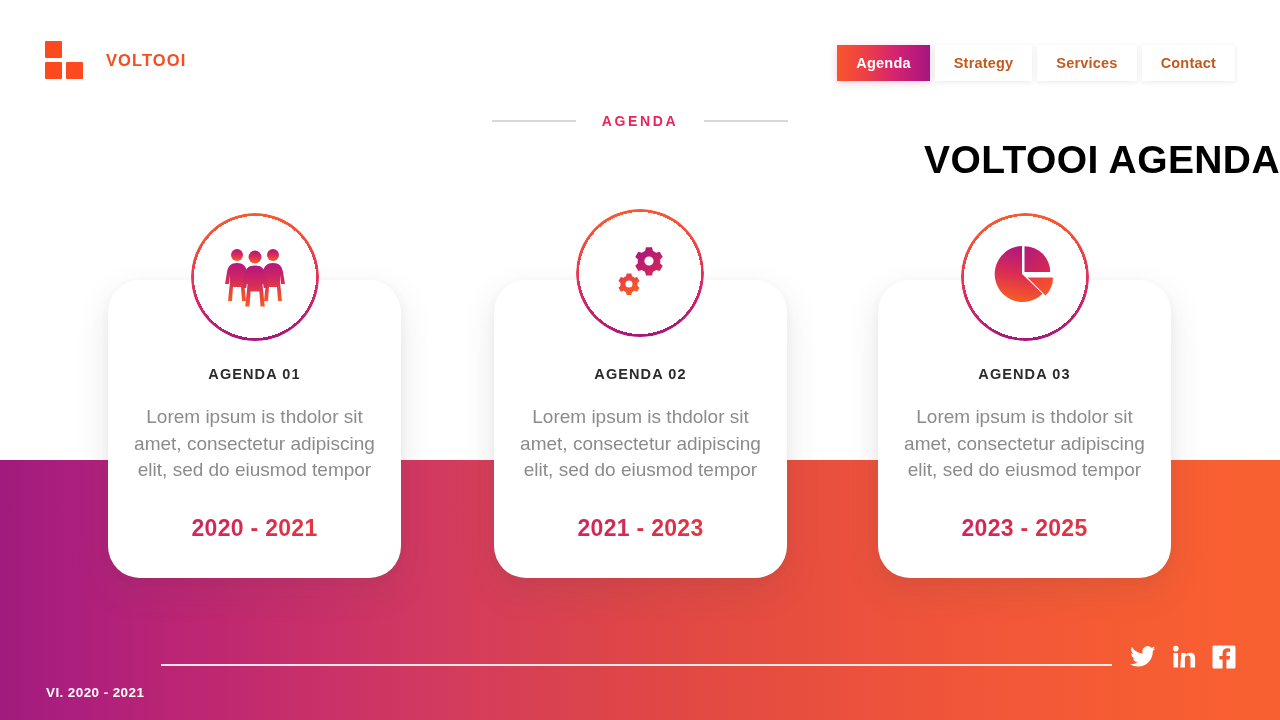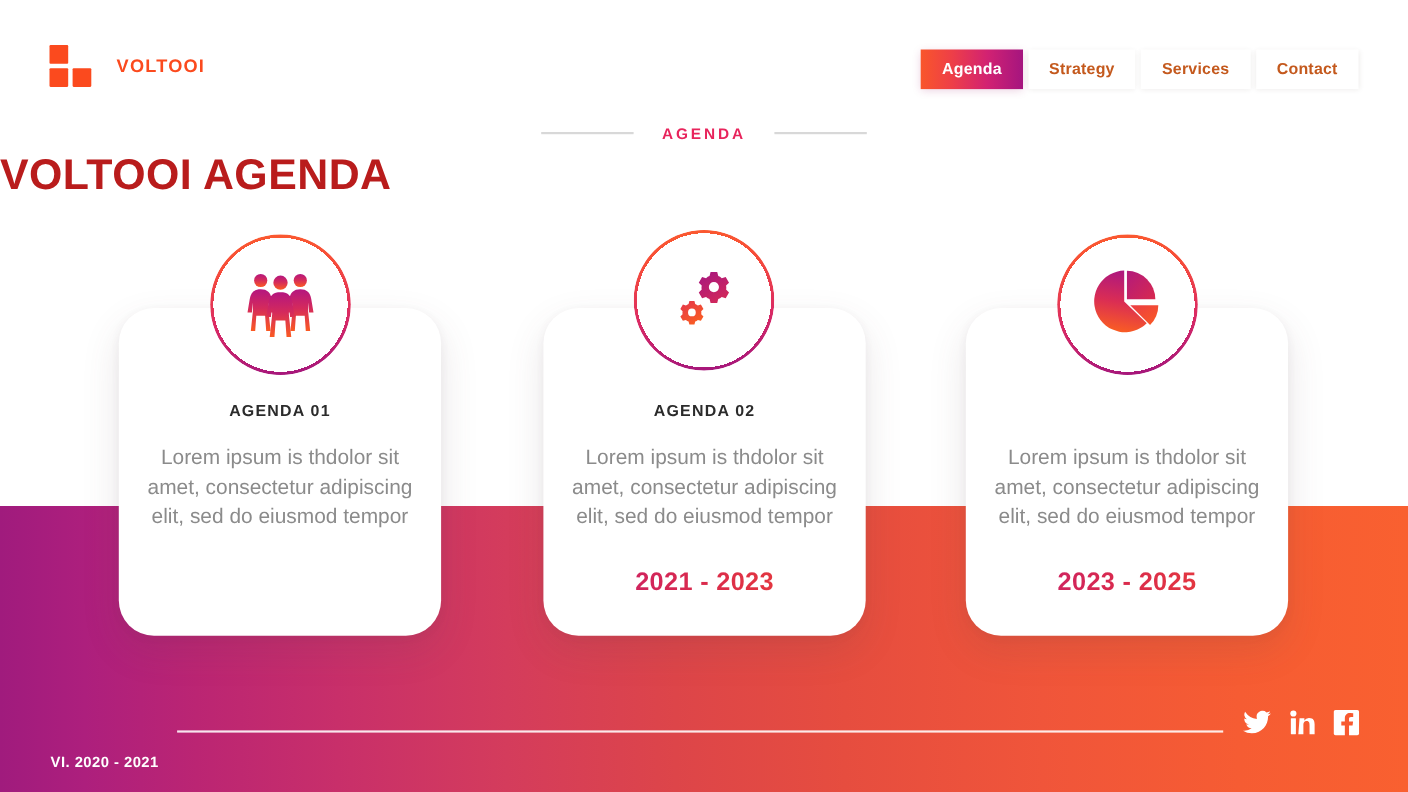--- a/index.html
+++ b/index.html
@@ -75,22 +75,22 @@
     display:flex; align-items:center; justify-content:center; gap:26px;
     z-index:4;
   }
   .eyebrow-line { width:84px; height:2px; background:#d8d8d8; }
   .eyebrow-text {
     font-size:14px; font-weight:bold; color:#e8245c;
     letter-spacing:2.6px;
   }
   .page-title {
     position:absolute; left:0; top:138px; width:1280px;
-    text-align:left;
-    font-size:39px; font-weight:bold; color:#b91c1c;
+    text-align:right;
+    font-size:39px; font-weight:bold; color:#000000;
     letter-spacing:.4px;
     z-index:4;
   }
 
   
   .cards {
     position:absolute; left:0; top:0; width:1280px; height:720px;
     z-index:3;
   }
   .card {
@@ -200,29 +200,31 @@
   <span class="eyebrow-text">AGENDA</span>
   <span class="eyebrow-line"></span>
 </div>
 <h1 class="page-title">VOLTOOI AGENDA</h1>
 
 <div class="cards">
 
   <div class="card c1">
     <div class="card-title">AGENDA 01</div>
     <div class="card-desc">Lorem ipsum is thdolor sit amet, consectetur adipiscing elit, sed do eiusmod tempor</div>
+    <div class="card-date">2020 - 2021</div>
   </div>
 
   <div class="card c2">
     <div class="card-title">AGENDA 02</div>
     <div class="card-desc">Lorem ipsum is thdolor sit amet, consectetur adipiscing elit, sed do eiusmod tempor</div>
     <div class="card-date">2021 - 2023</div>
   </div>
 
   <div class="card c3">
+    <div class="card-title">AGENDA 03</div>
     <div class="card-desc">Lorem ipsum is thdolor sit amet, consectetur adipiscing elit, sed do eiusmod tempor</div>
     <div class="card-date">2023 - 2025</div>
   </div>
 
   <div class="icon-circle p1">
     <span class="ring"></span>
     <svg width="74" height="74" viewBox="0 0 74 74">
       <defs>
         <linearGradient id="gPeople" x1="0" y1="0" x2="0" y2="1">
           <stop offset="0" stop-color="#b4167f"></stop>

